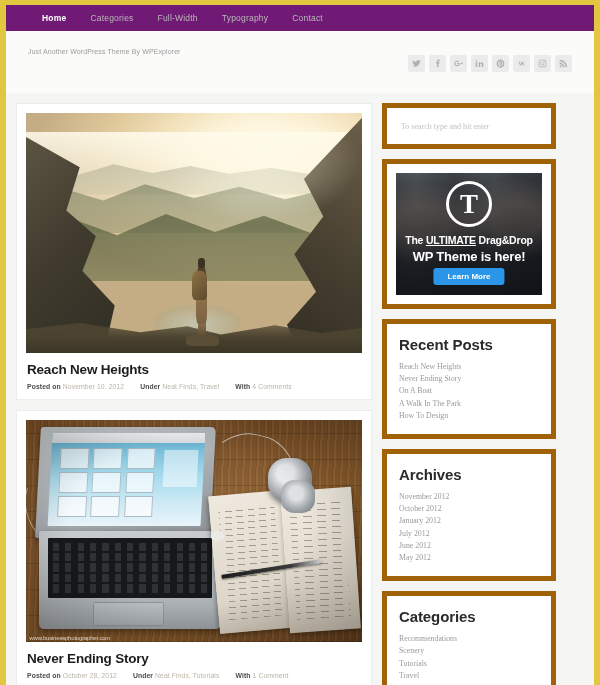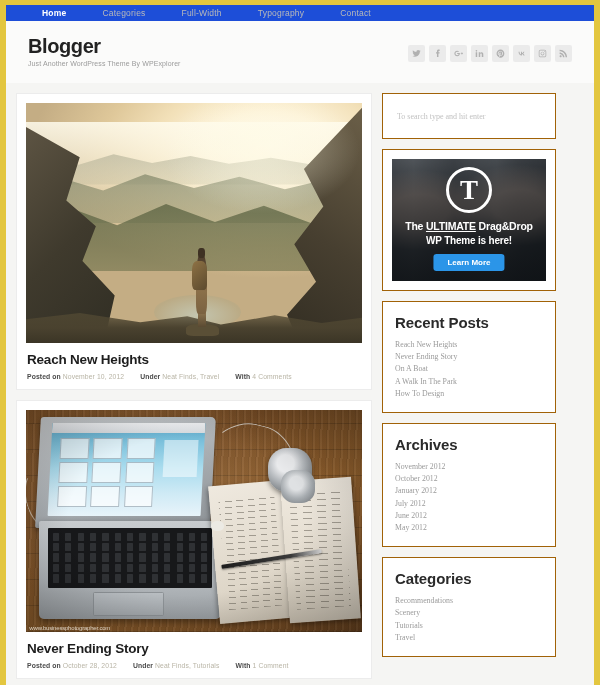--- a/index.html
+++ b/index.html
@@ -28,26 +28,26 @@
   #page-inner {
     position: relative;
     width: 100%;
     height: 680px;
     background: #f5f5f3;
     overflow: hidden;
   }
 
   
   #navbar {
-    height: 16px;
-    background: #1d4ed8;
+    height: 26px;
+    background: #701a75;
     display: flex;
     align-items: center;
     padding-left: 24px;
-    gap: 12px;
+    gap: 0px;
   }
 
   .nav-item {
     color: #b9b9b9;
     font-size: 8.5px;
     letter-spacing: 0.2px;
     padding: 0 12px;
     line-height: 26px;
     white-space: nowrap;
     cursor: pointer;
@@ -151,21 +151,21 @@
     letter-spacing: 0.1px;
     white-space: nowrap;
   }
   .post-meta .lbl { color: #4a4a4a; font-weight: bold; }
   .post-meta .lnk { color: #b9b5a6; cursor: pointer; }
   .post-meta .sep { display: inline-block; width: 12px; }
 
   
   .widget {
     background: #ffffff;
-    border: 1px solid #a16207;
+    border: 5px solid #a16207;
     margin-bottom: 10px;
     padding: 12px 12px 12px 12px;
   }
 
   .widget-search { padding: 0; height: 46px; display: flex; align-items: center; }
 
   #search-input {
     width: 100%;
     border: 0;
     outline: 0;
@@ -256,21 +256,21 @@
     font-weight: bold;
     letter-spacing: -0.2px;
   }
   #ad-line1 u { text-decoration: underline; }
 
   #ad-line2 {
     position: absolute;
     top: 76px; left: 0; right: 0;
     text-align: center;
     color: #ffffff;
-    font-size: 10px;
+    font-size: 13px;
     font-weight: bold;
     letter-spacing: -0.2px;
   }
 
   #ad-cta {
     position: absolute;
     left: 50%; top: 95px;
     transform: translateX(-50%);
     background: #2b95e8;
     color: #ffffff;
@@ -548,21 +548,20 @@
   <nav id="navbar">
     <div class="nav-item active">Home</div>
     <div class="nav-item">Categories</div>
     <div class="nav-item">Full-Width</div>
     <div class="nav-item">Typography</div>
     <div class="nav-item">Contact</div>
   </nav>
 
   <header id="site-header">
     <div id="branding">
-      <div id="site-title">Blogger</div>
       <div id="site-tagline">Just Another WordPress Theme By WPExplorer</div>
     </div>
 
     <div id="social-icons">
       <div class="social-btn">
         <svg width="9" height="9" viewBox="0 0 24 24">
               <path d="M23 4.9c-.8.4-1.7.6-2.6.8 1-.6 1.7-1.5 2-2.6-.9.5-1.9.9-2.9 1.1-.8-.9-2-1.5-3.3-1.5-2.5 0-4.5 2-4.5 4.5 0 .4 0 .7.1 1C8 8 4.7 6.2 2.5 3.5c-.4.7-.6 1.5-.6 2.3 0 1.6.8 3 2 3.8-.7 0-1.4-.2-2-.6v.1c0 2.2 1.5 4 3.6 4.4-.4.1-.8.2-1.2.2-.3 0-.6 0-.8-.1.6 1.8 2.2 3.1 4.2 3.1-1.5 1.2-3.5 1.9-5.6 1.9H1c2 1.3 4.4 2 7 2 8.4 0 13-7 13-13v-.6c.9-.6 1.6-1.4 2-2.3z"></path>
             </svg>
       </div>
       <div class="social-btn">

